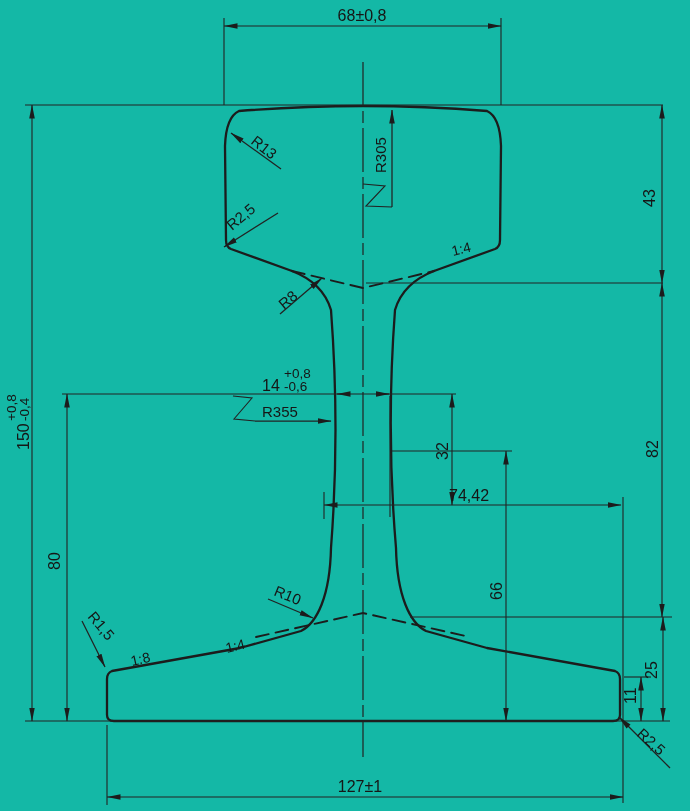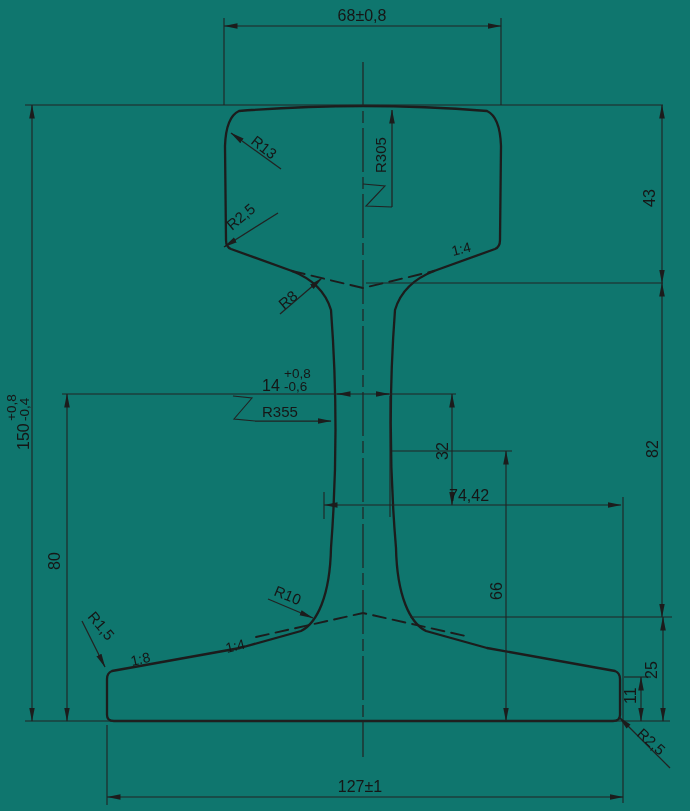--- a/index.html
+++ b/index.html
@@ -1,16 +1,16 @@
 <!DOCTYPE html>
 <html><head>
 <meta charset="utf-8">
 <style>
   html,body{margin:0;padding:0;background:#fff}
-  .sheet{width:690px;height:811px;position:relative;background:#0f766e;
+  .sheet{width:690px;height:811px;position:relative;background:#14b8a6;
          font-family:"Liberation Sans", sans-serif;overflow:hidden}
   svg text{fill:#161616;font-family:"Liberation Sans", sans-serif}
   .outline{fill:none;stroke:#1c1c1c;stroke-width:2.3;stroke-linejoin:round;stroke-linecap:round}
   .hidden-edge{fill:none;stroke:#1c1c1c;stroke-width:1.9;stroke-dasharray:13 7;stroke-linecap:round}
   .center{fill:none;stroke:#222;stroke-width:1.2;stroke-dasharray:44 5 12 5}
   .dim{stroke:#222;stroke-width:1.1;fill:none}
   .leader{stroke:#222;stroke-width:1.25;fill:none}
   text.d{font-size:16px}
   text.t{font-size:13.5px}
   text.r{font-size:15px}

